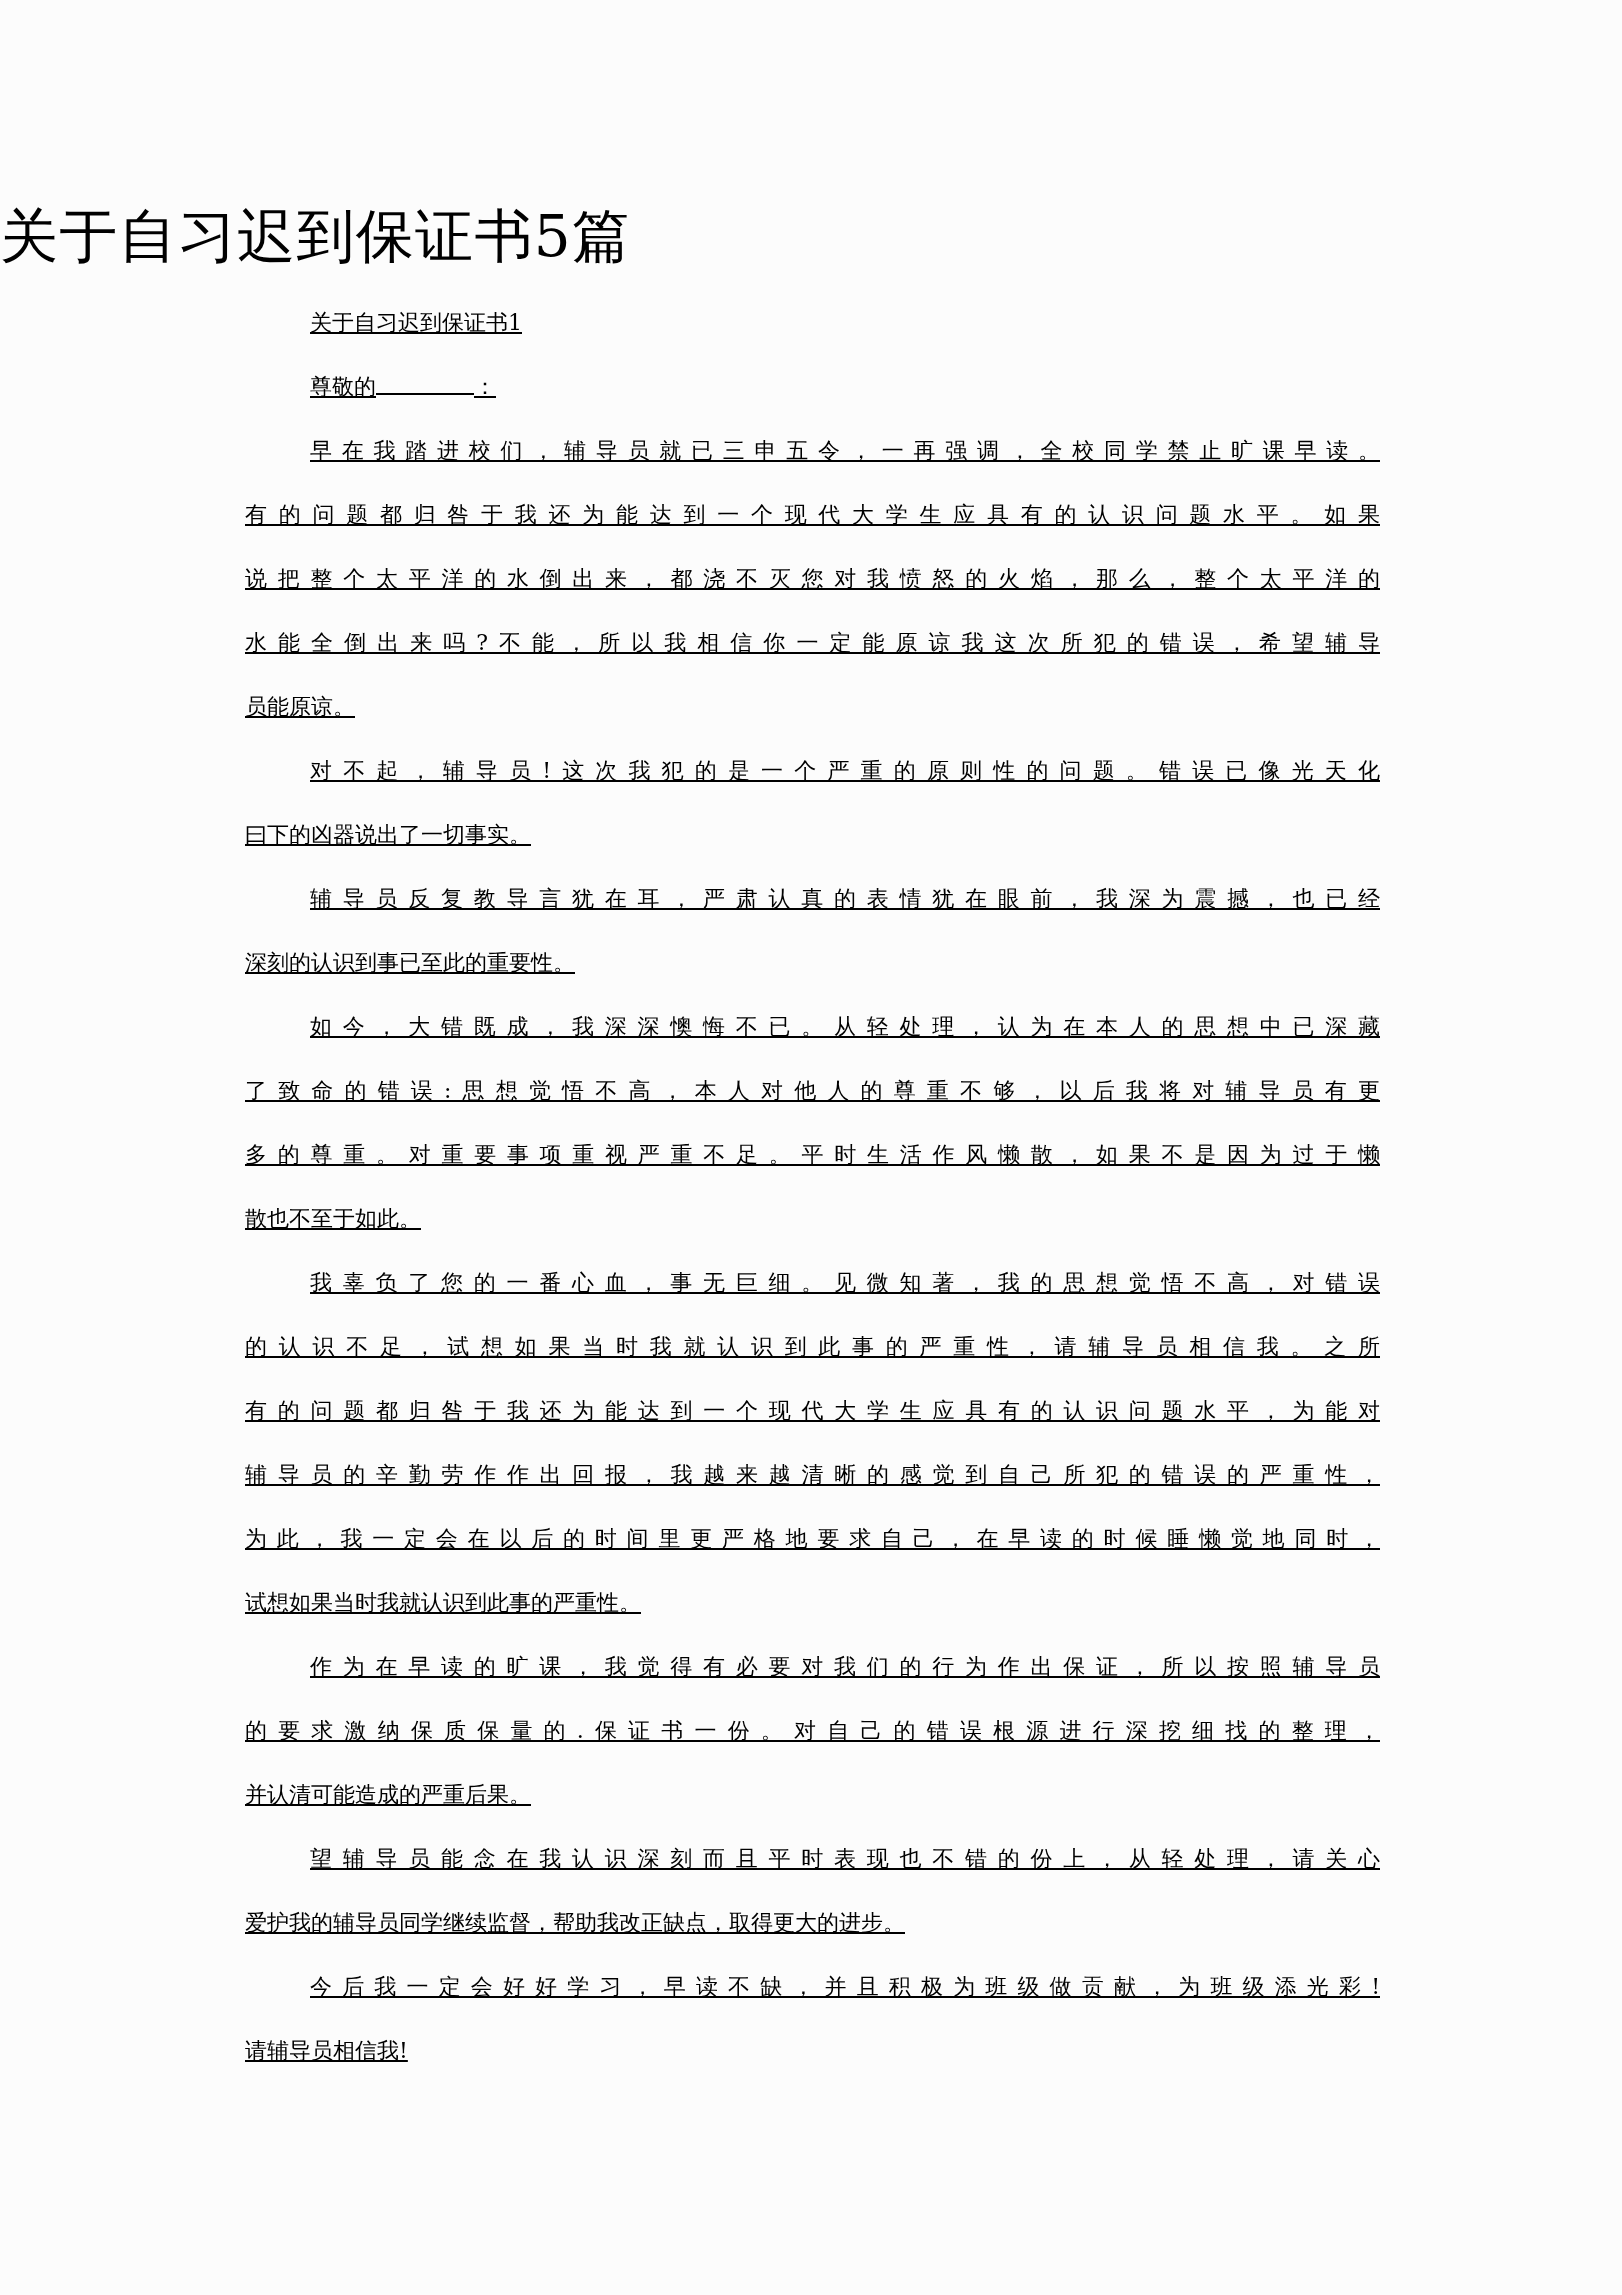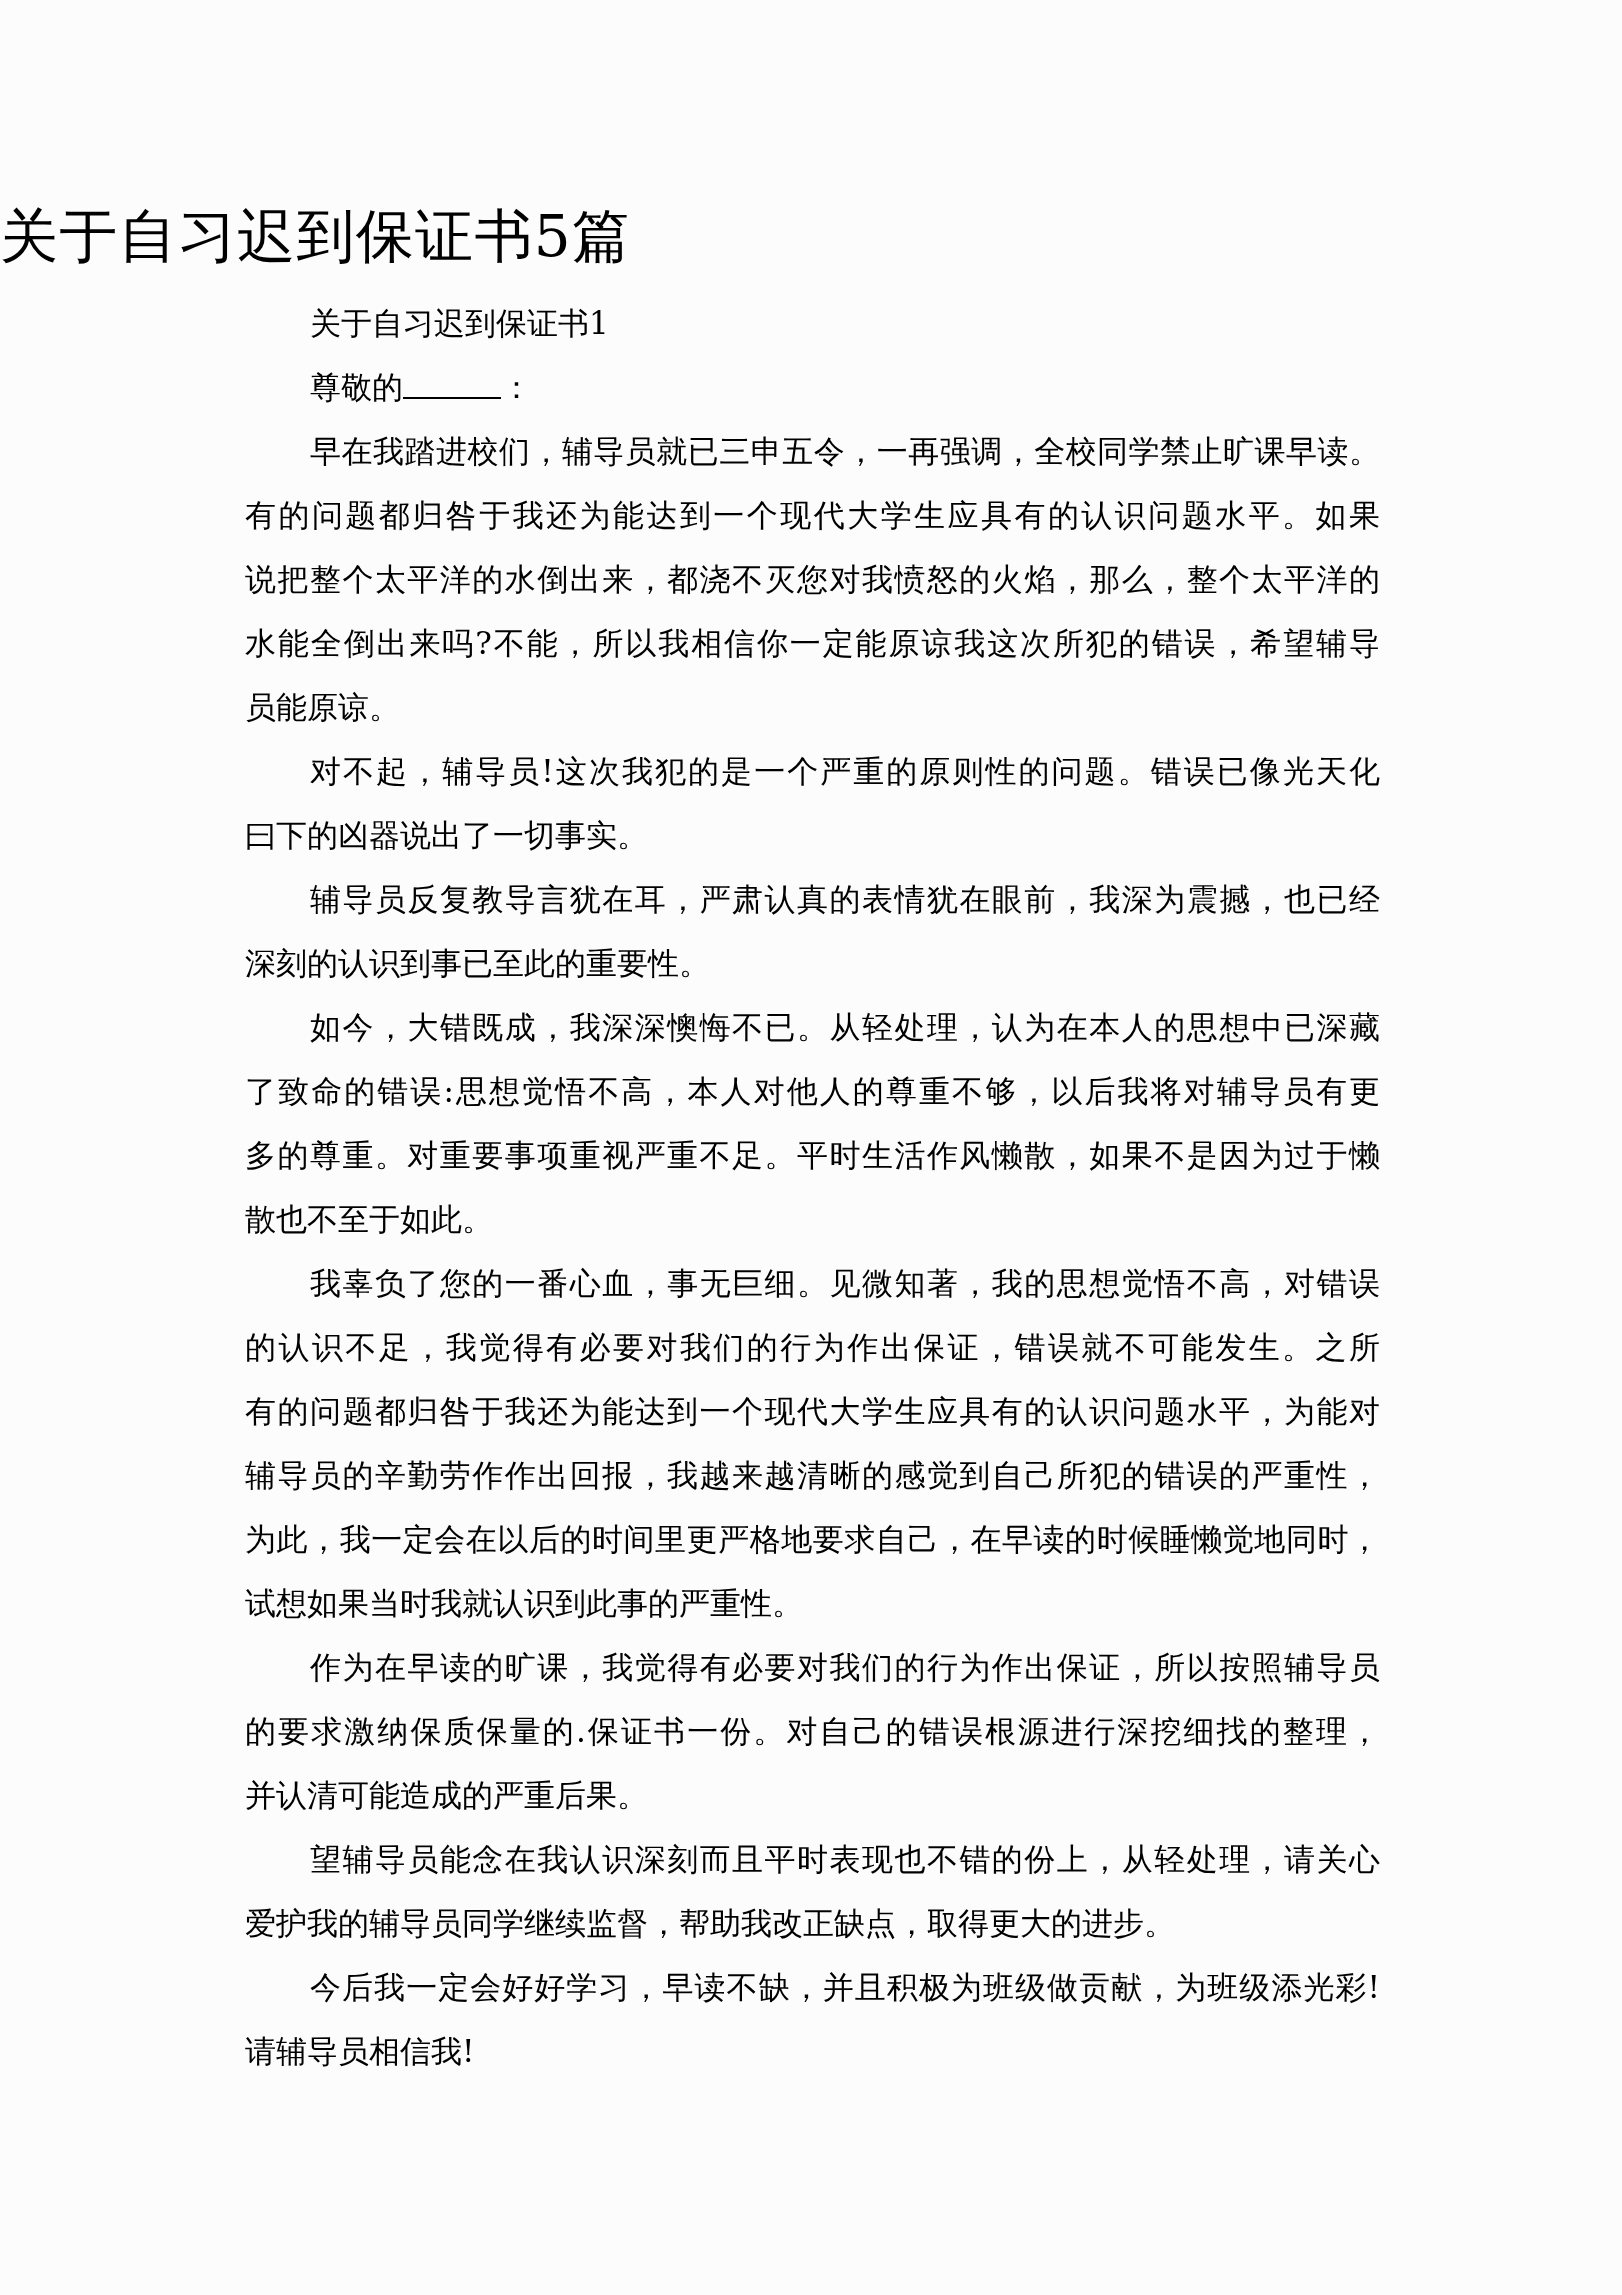--- a/index.html
+++ b/index.html
@@ -20,25 +20,26 @@
     letter-spacing: 1.3px;
   }
   .body {
     position: absolute;
     left: 245px;
     top: 291px;
     width: 1135px;
   }
   .line {
     height: 64px;
-    font-size: 31px;
+    font-size: 22px;
     line-height: 64px;
     white-space: nowrap;
     text-align: justify;
     text-align-last: justify;
+    text-decoration: underline;
   }
   .line.last { text-align-last: left; }
   .line.indent { padding-left: 65px; }
   .blank {
     display: inline-block;
     width: 98px;
     border-bottom: 2px solid #000;
     height: 26px;
     vertical-align: -1.3px;
   }
@@ -72,21 +73,21 @@
 
   <div>
     <div class="line indent">如今，大错既成，我深深懊悔不已。从轻处理，认为在本人的思想中已深藏</div>
     <div class="line">了致命的错误:思想觉悟不高，本人对他人的尊重不够，以后我将对辅导员有更</div>
     <div class="line">多的尊重。对重要事项重视严重不足。平时生活作风懒散，如果不是因为过于懒</div>
     <div class="line last">散也不至于如此。</div>
   </div>
 
   <div>
     <div class="line indent">我辜负了您的一番心血，事无巨细。见微知著，我的思想觉悟不高，对错误</div>
-    <div class="line">的认识不足，我觉得有必要对我们的行为作出保证，错误就不可能发生。之所</div>
+    <div class="line">的认识不足，试想如果当时我就认识到此事的严重性，请辅导员相信我。之所</div>
     <div class="line">有的问题都归咎于我还为能达到一个现代大学生应具有的认识问题水平，为能对</div>
     <div class="line">辅导员的辛勤劳作作出回报，我越来越清晰的感觉到自己所犯的错误的严重性，</div>
     <div class="line">为此，我一定会在以后的时间里更严格地要求自己，在早读的时候睡懒觉地同时，</div>
     <div class="line last">试想如果当时我就认识到此事的严重性。</div>
   </div>
 
   <div>
     <div class="line indent">作为在早读的旷课，我觉得有必要对我们的行为作出保证，所以按照辅导员</div>
     <div class="line">的要求激纳保质保量的.保证书一份。对自己的错误根源进行深挖细找的整理，</div>
     <div class="line last">并认清可能造成的严重后果。</div>

